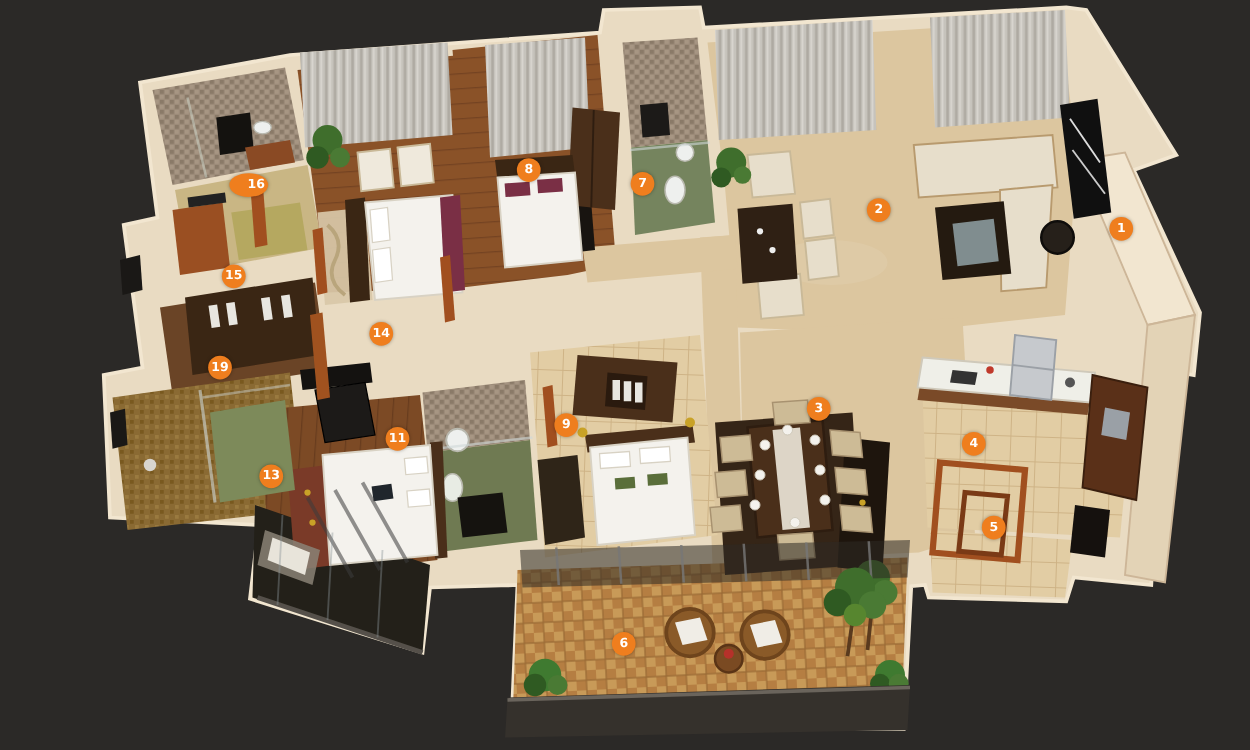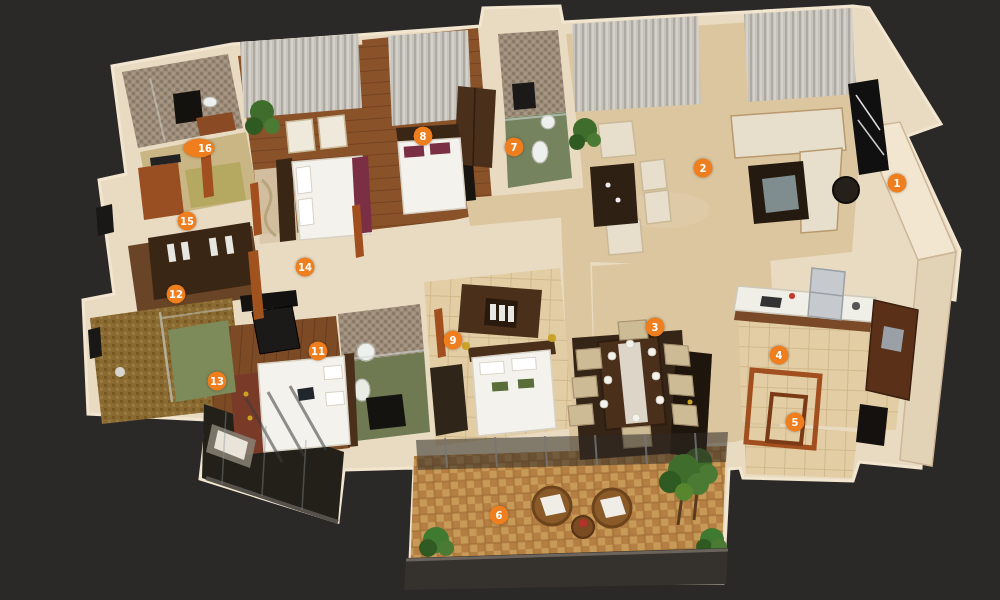--- a/index.html
+++ b/index.html
@@ -305,19 +305,19 @@
       <div class="marker" style="left: 897px; top: 183px; background: rgb(239, 126, 30); color: rgb(255, 255, 255);">1</div>
       <div class="marker" style="left: 703px; top: 168px; background: rgb(239, 126, 30); color: rgb(255, 255, 255);">2</div>
       <div class="marker" style="left: 655px; top: 327px; background: rgb(239, 126, 30); color: rgb(255, 255, 255);">3</div>
       <div class="marker" style="left: 779px; top: 355px; background: rgb(239, 126, 30); color: rgb(255, 255, 255);">4</div>
       <div class="marker" style="left: 795px; top: 422px; background: rgb(239, 126, 30); color: rgb(255, 255, 255);">5</div>
       <div class="marker" style="left: 499px; top: 515px; background: rgb(239, 126, 30); color: rgb(255, 255, 255);">6</div>
       <div class="marker" style="left: 514px; top: 147px; background: rgb(239, 126, 30); color: rgb(255, 255, 255);">7</div>
       <div class="marker" style="left: 423px; top: 136px; background: rgb(239, 126, 30); color: rgb(255, 255, 255);">8</div>
       <div class="marker" style="left: 453px; top: 340px; background: rgb(239, 126, 30); color: rgb(255, 255, 255);">9</div>
       <div class="marker" style="left: 318px; top: 351px; background: rgb(239, 126, 30); color: rgb(255, 255, 255);">11</div>
-      <div class="marker" style="left: 176px; top: 294px; background: rgb(239, 126, 30); color: rgb(255, 255, 255);">12</div>
+      <div class="marker" style="left: 176px; top: 294px; background: rgb(239, 126, 30); color: rgb(255, 255, 255);">19</div>
       <div class="marker" style="left: 169px; top: 381px; background: rgb(239, 126, 30); color: rgb(255, 255, 255); margin-left: 48px;">13</div>
       <div class="marker" style="left: 305px; top: 243px; background: rgb(239, 126, 30); color: rgb(255, 255, 255); margin-top: 24px;">14</div>
       <div class="marker" style="left: 187px; top: 221px; background: rgb(239, 126, 30); color: rgb(255, 255, 255); text-align: center;">15</div>
       <div class="marker" style="left: 199px; top: 148px; background: rgb(239, 126, 30); color: rgb(255, 255, 255); padding-left: 12px;">16</div>
     </div>
 </div>
 
 </body></html>

